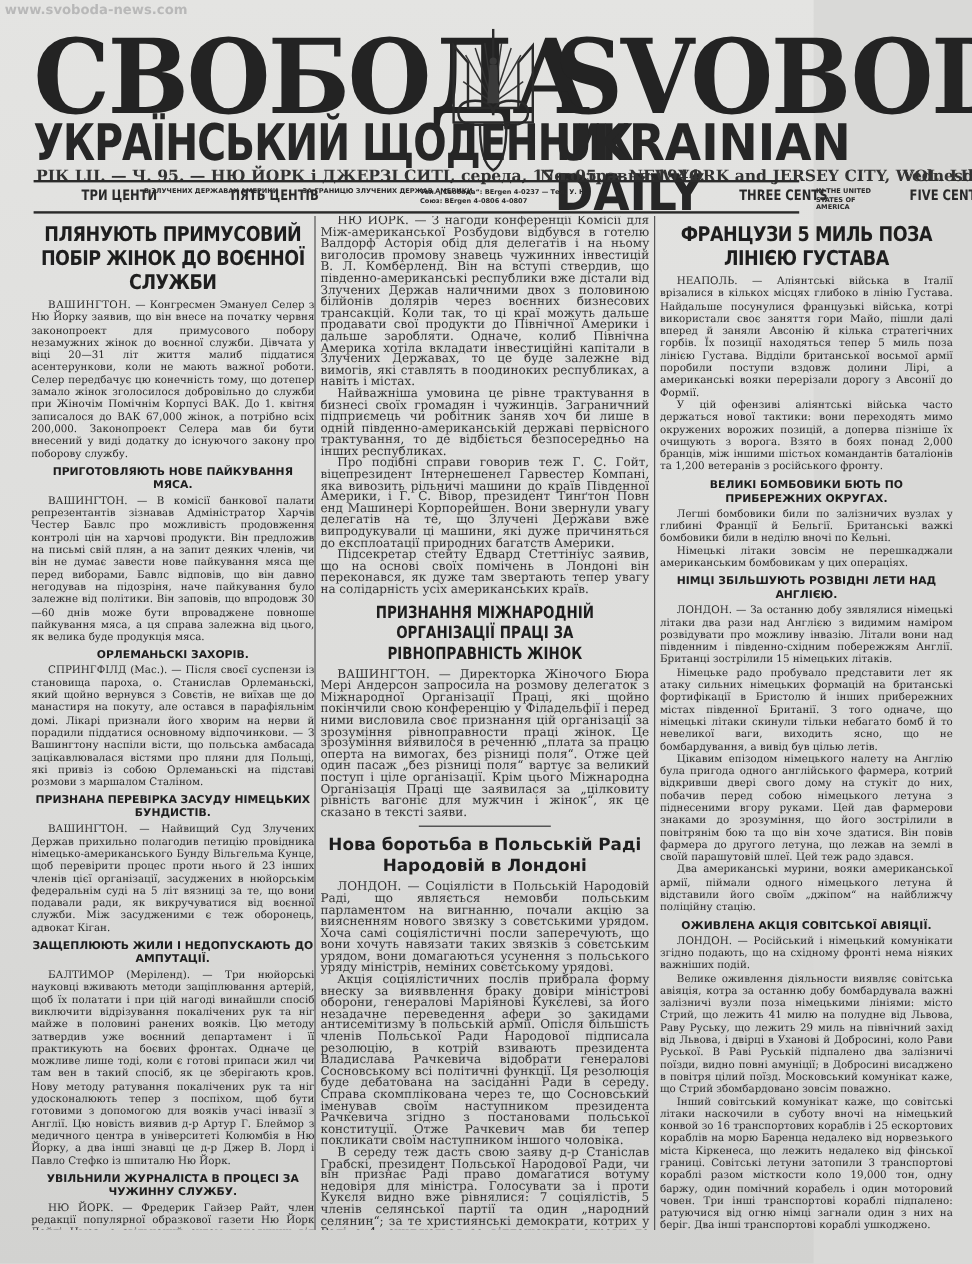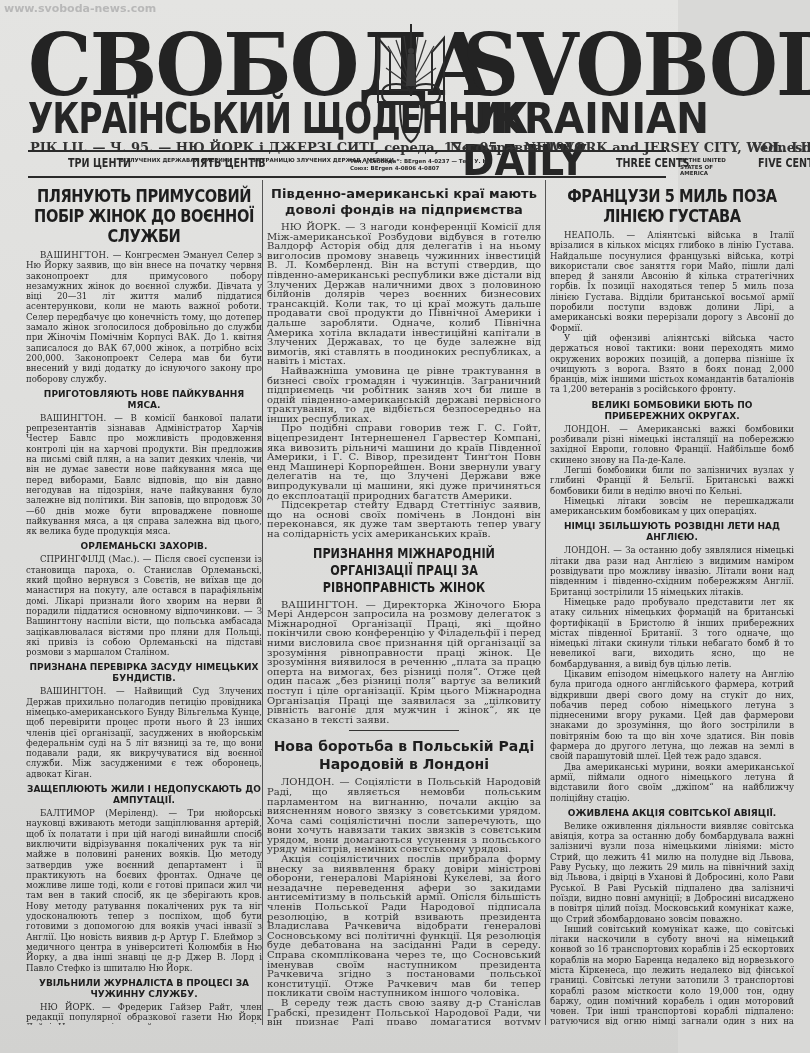--- a/index.html
+++ b/index.html
@@ -144,21 +144,20 @@
 
     <h4 class="hl-small">ЗАЩЕПЛЮЮТЬ ЖИЛИ І НЕДОПУСКАЮТЬ ДО АМПУТАЦІЇ.</h4>
     <p><span>БАЛТИМОР (Меріленд).</span> <span>— Три нюйорські науковці вживають методи защіплювання артерій, щоб їх полатати і при цій нагоді винайшли спосіб виключити відрізування покалічених рук та ніг майже в половині ранених вояків. Цю методу затвердив уже воєнний департамент і її практикують на боєвих фронтах. Одначе це можливе лише тоді, коли є готові припаси жил чи там вен в такий спосіб, як це зберігають кров. Нову методу ратування покалічених рук та ніг удосконалюють тепер з поспіхом, щоб бути готовими з допомогою для вояків учасі інвазії з Англії. Цю новість виявив д-р Артур Г. Блеймор з медичного центра в університеті Колюмбія в Ню Йорку, а два інші знавці це д-р Джер В. Лорд і Павло Стефко із шпиталю Ню Йорк.</span></p>
 
     <h4 class="hl-small">УВІЛЬНИЛИ ЖУРНАЛІСТА В ПРОЦЕСІ ЗА ЧУЖИННУ СЛУЖБУ.</h4>
     <p><span>НЮ ЙОРК.</span> <span>— Фредерик Гайзер Райт, член редакції популярної образкової газети Ню Йорк Дейлі Ньюз, є звільнений судом присяжних від обвинувачення в тому, що він був незареєстрованим агентом японського уряду. Він, як сказано було в акті обвинувачення, працював 10 літ для японського уряду до нападу на Перл Гарбор. Оборонець виказав, що журналіст не провинився нічим супроти Америки, коли писав статті на доручення японського уряду, ані навіть тим, що не зголосив до стейтового департаменту своєї праці, яку він сповняв ще перед нападом Японії на Америку.</span></p>
 
   </div>
 
   <div class="col mid">
-    <h3 class="hl-sans">Південно-американські краї мають доволі фондів на підприємства</h3>
     <p><span>НЮ ЙОРК.</span> <span>— З нагоди конференції Комісії для Між-американської Розбудови відбувся в готелю Валдорф Асторія обід для делегатів і на ньому виголосив промову знавець чужинних інвестицій В. Л. Комберленд. Він на вступі ствердив, що південно-американські республики вже дістали від Злучених Держав наличними двох з половиною білйонів долярів через воєнних бизнесових трансакцій. Коли так, то ці краї можуть дальше продавати свої продукти до Північної Америки і дальше заробляти. Одначе, колиб Північна Америка хотіла вкладати інвестиційні капітали в Злучених Державах, то це буде залежне від вимогів, які ставлять в поодиноких республиках, а навіть і містах.</span></p>
     <p>Найважніша умовина це рівне трактування в бизнесі своїх громадян і чужинців. Заграничний підприємець чи робітник заняв хоч би лише в одній південно-американській державі первісного трактування, то де відбіється безпосередньо на інших республиках.</p>
     <p>Про подібні справи говорив теж Г. С. Гойт, віцепрезидент Інтернешенел Гарвестер Компані, яка вивозить рільничі машини до країв Південної Америки, і Г. С. Вівор, президент Тинґтон Повн енд Машинері Корпорейшен. Вони звернули увагу делегатів на те, що Злучені Держави вже випродукували ці машини, які дуже причиняться до експлоатації природних багатств Америки.</p>
     <p>Підсекретар стейту Едвард Стеттініус заявив, що на основі своїх помічень в Лондоні він переконався, як дуже там звертають тепер увагу на солідарність усіх американських країв.</p>
 
     <h3 class="hl-cond" style="white-space:normal;">ПРИЗНАННЯ МІЖНАРОДНІЙ ОРГАНІЗАЦІЇ ПРАЦІ ЗА РІВНОПРАВНІСТЬ ЖІНОК</h3>
     <p><span>ВАШИНГТОН.</span> <span>— Директорка Жіночого Бюра Мері Андерсон запросила на розмову делегаток з Міжнародної Організації Праці, які щойно покінчили свою конференцію у Філадельфії і перед ними висловила своє признання цій організації за зрозуміння рівноправности праці жінок. Це зрозуміння виявилося в реченню „плата за працю оперта на вимогах, без різниці поля“. Отже цей один пасаж „без різниці поля“ вартує за великий поступ і ціле організації. Крім цього Міжнародна Організація Праці ще заявилася за „цілковиту рівність вагоніє для мужчин і жінок“, як це сказано в тексті заяви.</span></p>
     <div class="divider"></div>
 
     <h3 class="hl-sans" style="font-size:14px;line-height:18px;">Нова боротьба в Польській Раді Народовій в Лондоні</h3>
@@ -168,28 +167,28 @@
     <p>Деякі лондонські газети добачують у цій цілій афері щось більше, як боротьбу за відношення до жидів або відношення до совєтського уряду. Вони бачать у ній боротьбу соціялістичних послів проти реакційних послів за опанування польського парламенту на вигнанню.</p>
 
   </div>
 
   <div class="col right">
     <h2 class="hl-big">ФРАНЦУЗИ 5 МИЛЬ ПОЗА ЛІНІЄЮ ГУСТАВА</h2>
     <p><span>НЕАПОЛЬ.</span> <span>— Аліянтські війська в Італії врізалися в кількох місцях глибоко в лінію Густава. Найдальше посунулися французькі війська, котрі використали своє заняття гори Майо, пішли далі вперед й заняли Авсонію й кілька стратегічних горбів. Їх позиції находяться тепер 5 миль поза лінією Густава. Відділи британської восьмої армії поробили поступи вздовж долини Лірі, а американські вояки перерізали дорогу з Авсонії до Формії.</span></p>
     <p>У цій офензиві аліянтські війська часто держаться нової тактики: вони переходять мимо окружених ворожих позицій, а доперва пізніше їх очищують з ворога. Взято в боях понад 2,000 бранців, між іншими шістьох командантів баталіонів та 1,200 ветеранів з російського фронту.</p>
 
     <h4 class="hl-small">ВЕЛИКІ БОМБОВИКИ БЮТЬ ПО ПРИБЕРЕЖНИХ ОКРУГАХ.</h4>
-    <p><span>ЛОНДОН.</span> <span>— Американські важкі бомбовики розбивали різні німецькі інсталяції на побережжю західної Европи, головно Франції. Найбільше бомб скинено знову на Па-де-Кале.</span></p>
     <p>Легші бомбовики били по залізничих вузлах у глибині Франції й Бельгії. Британські важкі бомбовики били в неділю вночі по Кельні.</p>
     <p>Німецькі літаки зовсім не перешкаджали американським бомбовикам у цих операціях.</p>
 
     <h4 class="hl-small">НІМЦІ ЗБІЛЬШУЮТЬ РОЗВІДНІ ЛЕТИ НАД АНГЛІЄЮ.</h4>
     <p><span>ЛОНДОН.</span> <span>— За останню добу зявлялися німецькі літаки два рази над Англією з видимим наміром розвідувати про можливу інвазію. Літали вони над південним і південно-східним побережжям Англії. Британці зострілили 15 німецьких літаків.</span></p>
     <p>Німецьке радо пробувало представити лет як атаку сильних німецьких формацій на британські фортифікації в Бристолю й інших прибережних містах південної Британії. З того одначе, що німецькі літаки скинули тільки небагато бомб й то невеликої ваги, виходить ясно, що не бомбардування, а вивід був цілью летів.</p>
     <p>Цікавим епізодом німецького налету на Англію була пригода одного англійського фармера, котрий відкривши двері свого дому на стукіт до них, побачив перед собою німецького летуна з піднесеними вгору руками. Цей дав фармерови знаками до зрозуміння, що його зострілили в повітрянім бою та що він хоче здатися. Він повів фармера до другого летуна, що лежав на землі в своїй парашутовій шлеї. Цей теж радо здався.</p>
     <p>Два американські мурини, вояки американської армії, піймали одного німецького летуна й відставили його своїм „джіпом“ на найближчу поліційну стацію.</p>
 
     <h4 class="hl-small">ОЖИВЛЕНА АКЦІЯ СОВІТСЬКОЇ АВІЯЦІЇ.</h4>
+    <p><span>ЛОНДОН.</span> <span>— Російський і німецький комунікати згідно подають, що на східному фронті нема ніяких важніших подій.</span></p>
     <p>Велике оживлення діяльности виявляє совітська авіяція, котра за останню добу бомбардувала важні залізничі вузли поза німецькими лініями: місто Стрий, що лежить 41 милю на полудне від Львова, Раву Руську, що лежить 29 миль на північний захід від Львова, і двірці в Уханові й Добросині, коло Рави Руської. В Раві Руській підпалено два залізничі поїзди, видно повні амуніції; в Добросині висаджено в повітря цілий поїзд. Московський комунікат каже, що Стрий збомбардовано зовсім поважно.</p>
     <p>Інший совітський комунікат каже, що совітські літаки наскочили в суботу вночі на німецький конвой зо 16 транспортових кораблів і 25 ескортових кораблів на морю Баренца недалеко від норвезького міста Кіркенеса, що лежить недалеко від фінської границі. Совітські летуни затопили 3 транспортові кораблі разом місткости коло 19,000 тон, одну баржу, один помічний корабель і один моторовий човен. Три інші транспортові кораблі підпалено: ратуючися від огню німці загнали один з них на беріг. Два інші транспортові кораблі ушкоджено.</p>
 
   </div>
 </div>
 
 </body></html>

